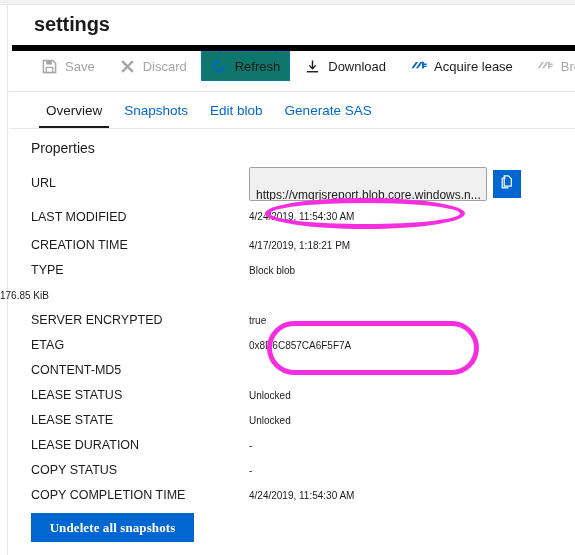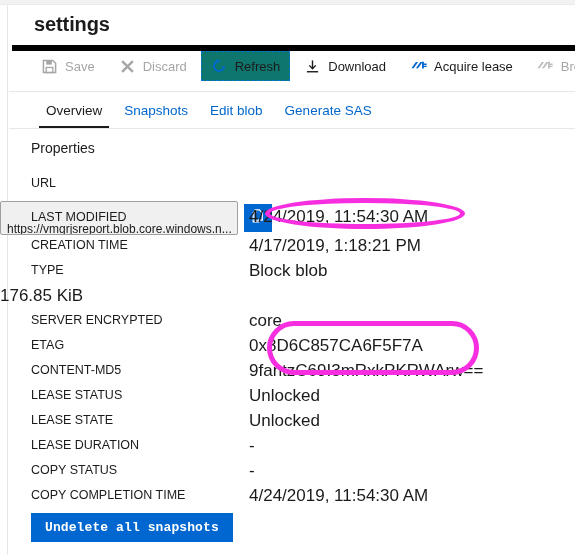--- a/index.html
+++ b/index.html
@@ -143,32 +143,32 @@
     position: absolute;
     left: 0; top: 166px;
     width: 575px;
   }
   .prop-row {
     position: relative;
     display: flex;
     align-items: flex-start;
     height: 25px;
   }
-  .prop-row.tall { height: 35px; align-items: flex-start; flex-direction: column; }
+  .prop-row.tall { height: 35px; align-items: flex-end; }
   .prop-label {
     width: 249px;
     padding-left: 31px;
     font-size: 12.5px;
     color: #1b1b1b;
     line-height: 25px;
     white-space: nowrap;
   }
   .prop-row.tall .prop-label { line-height: 35px; }
   .prop-value {
-    font-size: 17px;
+    font-size: 10px;
     color: #1b1b1b;
     line-height: 25px;
     white-space: nowrap;
   }
 
   
   .url-wrap {
     display: flex;
     align-items: center;
   }
@@ -201,21 +201,21 @@
 
   
   .undelete-btn {
     position: absolute;
     left: 31px; top: 513px;
     min-width: 163px;
     height: 29px;
     background: #0067d0;
     color: #ffffff;
     border: none;
-    font-family: Liberation Mono, monospace;
+    font-family: Liberation Serif, serif;
     font-size: 13px;
     font-weight: bold;
     letter-spacing: 0.1px;
     cursor: pointer;
     padding: 0 14px;
   }
 
   
   .annot {
     position: absolute;
@@ -356,31 +356,30 @@
       <div class="prop-label">TYPE</div>
       <div class="prop-value">Block blob</div>
     </div>
 
     <div class="prop-row">
       <div class="prop-value">176.85 KiB</div>
     </div>
 
     <div class="prop-row">
       <div class="prop-label">SERVER ENCRYPTED</div>
-      <div class="prop-value">core</div>
+      <div class="prop-value">true</div>
     </div>
 
     <div class="prop-row">
       <div class="prop-label">ETAG</div>
       <div class="prop-value">0x8D6C857CA6F5F7A</div>
     </div>
 
     <div class="prop-row">
       <div class="prop-label">CONTENT-MD5</div>
-      <div class="prop-value">9fantzC69I3mRxkPKRWArw==</div>
     </div>
 
     <div class="prop-row">
       <div class="prop-label">LEASE STATUS</div>
       <div class="prop-value">Unlocked</div>
     </div>
 
     <div class="prop-row">
       <div class="prop-label">LEASE STATE</div>
       <div class="prop-value">Unlocked</div>

